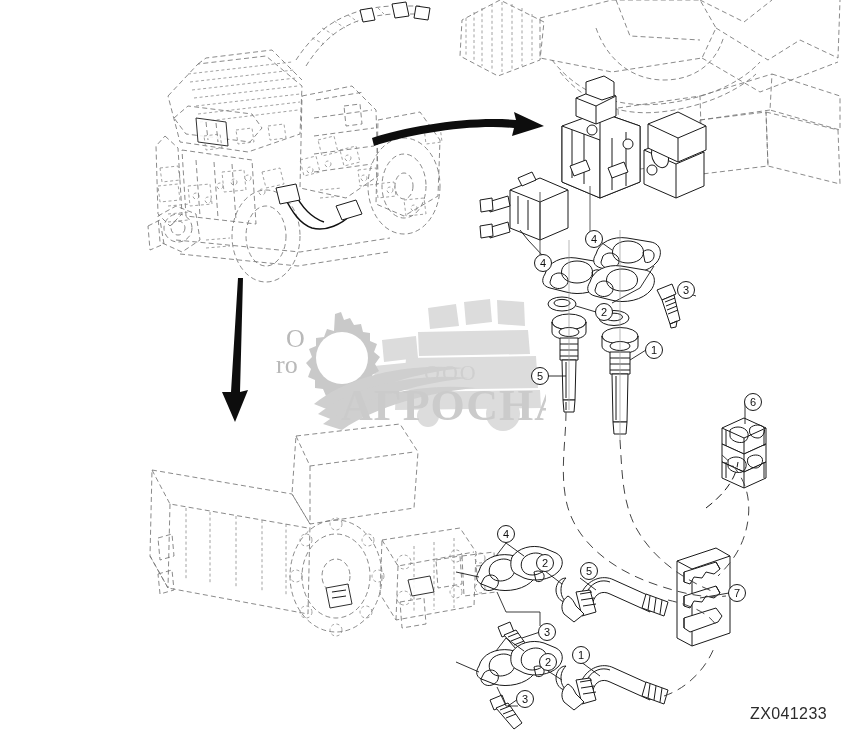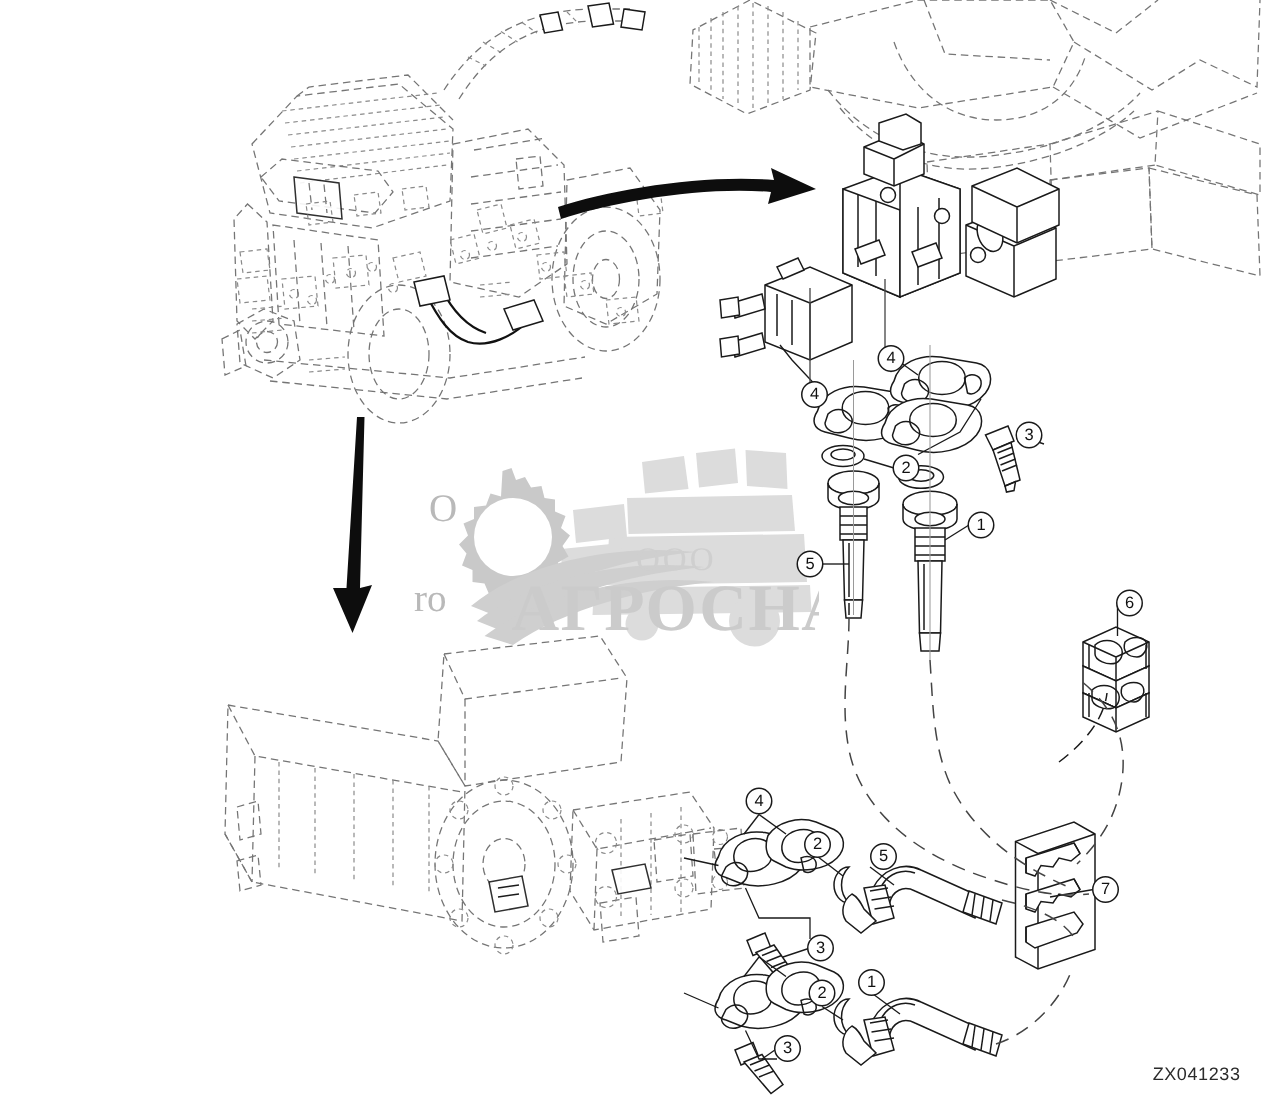--- a/index.html
+++ b/index.html
@@ -50,21 +50,21 @@
     font-family:"Liberation Serif", serif;
     font-size:26px;
     line-height:26px;
     user-select:none;
   }
   
   #drawing-number{
     position:absolute;
     right:14px; bottom:8px;
     font-family:"Liberation Sans", sans-serif;
-    font-size:12px;
+    font-size:16px;
     letter-spacing:.4px;
     color:#2b2b2b;
   }
 </style>
 </head>
 <body>
 
 <div id="page">
 
   <svg id="watermark" viewBox="0 0 268 140" xmlns="http://www.w3.org/2000/svg">
@@ -94,21 +94,21 @@
         <path d="M45 128 C82 100 142 86 198 92 C152 96 98 110 64 134 Z"></path>
       </g>
 
       <text x="146" y="84" font-family="Liberation Serif, serif" font-size="22" fill="#cfcfcf" letter-spacing="2">ООО</text>
 
       <text x="63" y="124" font-family="Liberation Serif, serif" font-size="44" fill="#cbcbcb" font-weight="bold" letter-spacing="1">АГРОСНАБ</text>
     </g>
   </svg>
 
   <div class="ghosttext" style="left: 286px; top: 326px;">O</div>
-  <div class="ghosttext" style="left: 276px; top: 386px;">ro</div>
+  <div class="ghosttext" style="left: 276px; top: 352px;">ro</div>
 
   <svg id="art" viewBox="0 0 841 731" xmlns="http://www.w3.org/2000/svg">
     <defs>
       <style>
         .s{fill:none;stroke:#1a1a1a;stroke-width:1;}
         .sf{fill:#ffffff;stroke:#1a1a1a;stroke-width:1;}
         .ph{fill:none;stroke:#757575;stroke-width:.85;stroke-dasharray:5 3.2;}
         .ph2{fill:none;stroke:#8a8a8a;stroke-width:.8;stroke-dasharray:3 2.6;}
         .phs{fill:none;stroke:#6e6e6e;stroke-width:.9;}
         .lead{fill:none;stroke:#1a1a1a;stroke-width:.9;}

